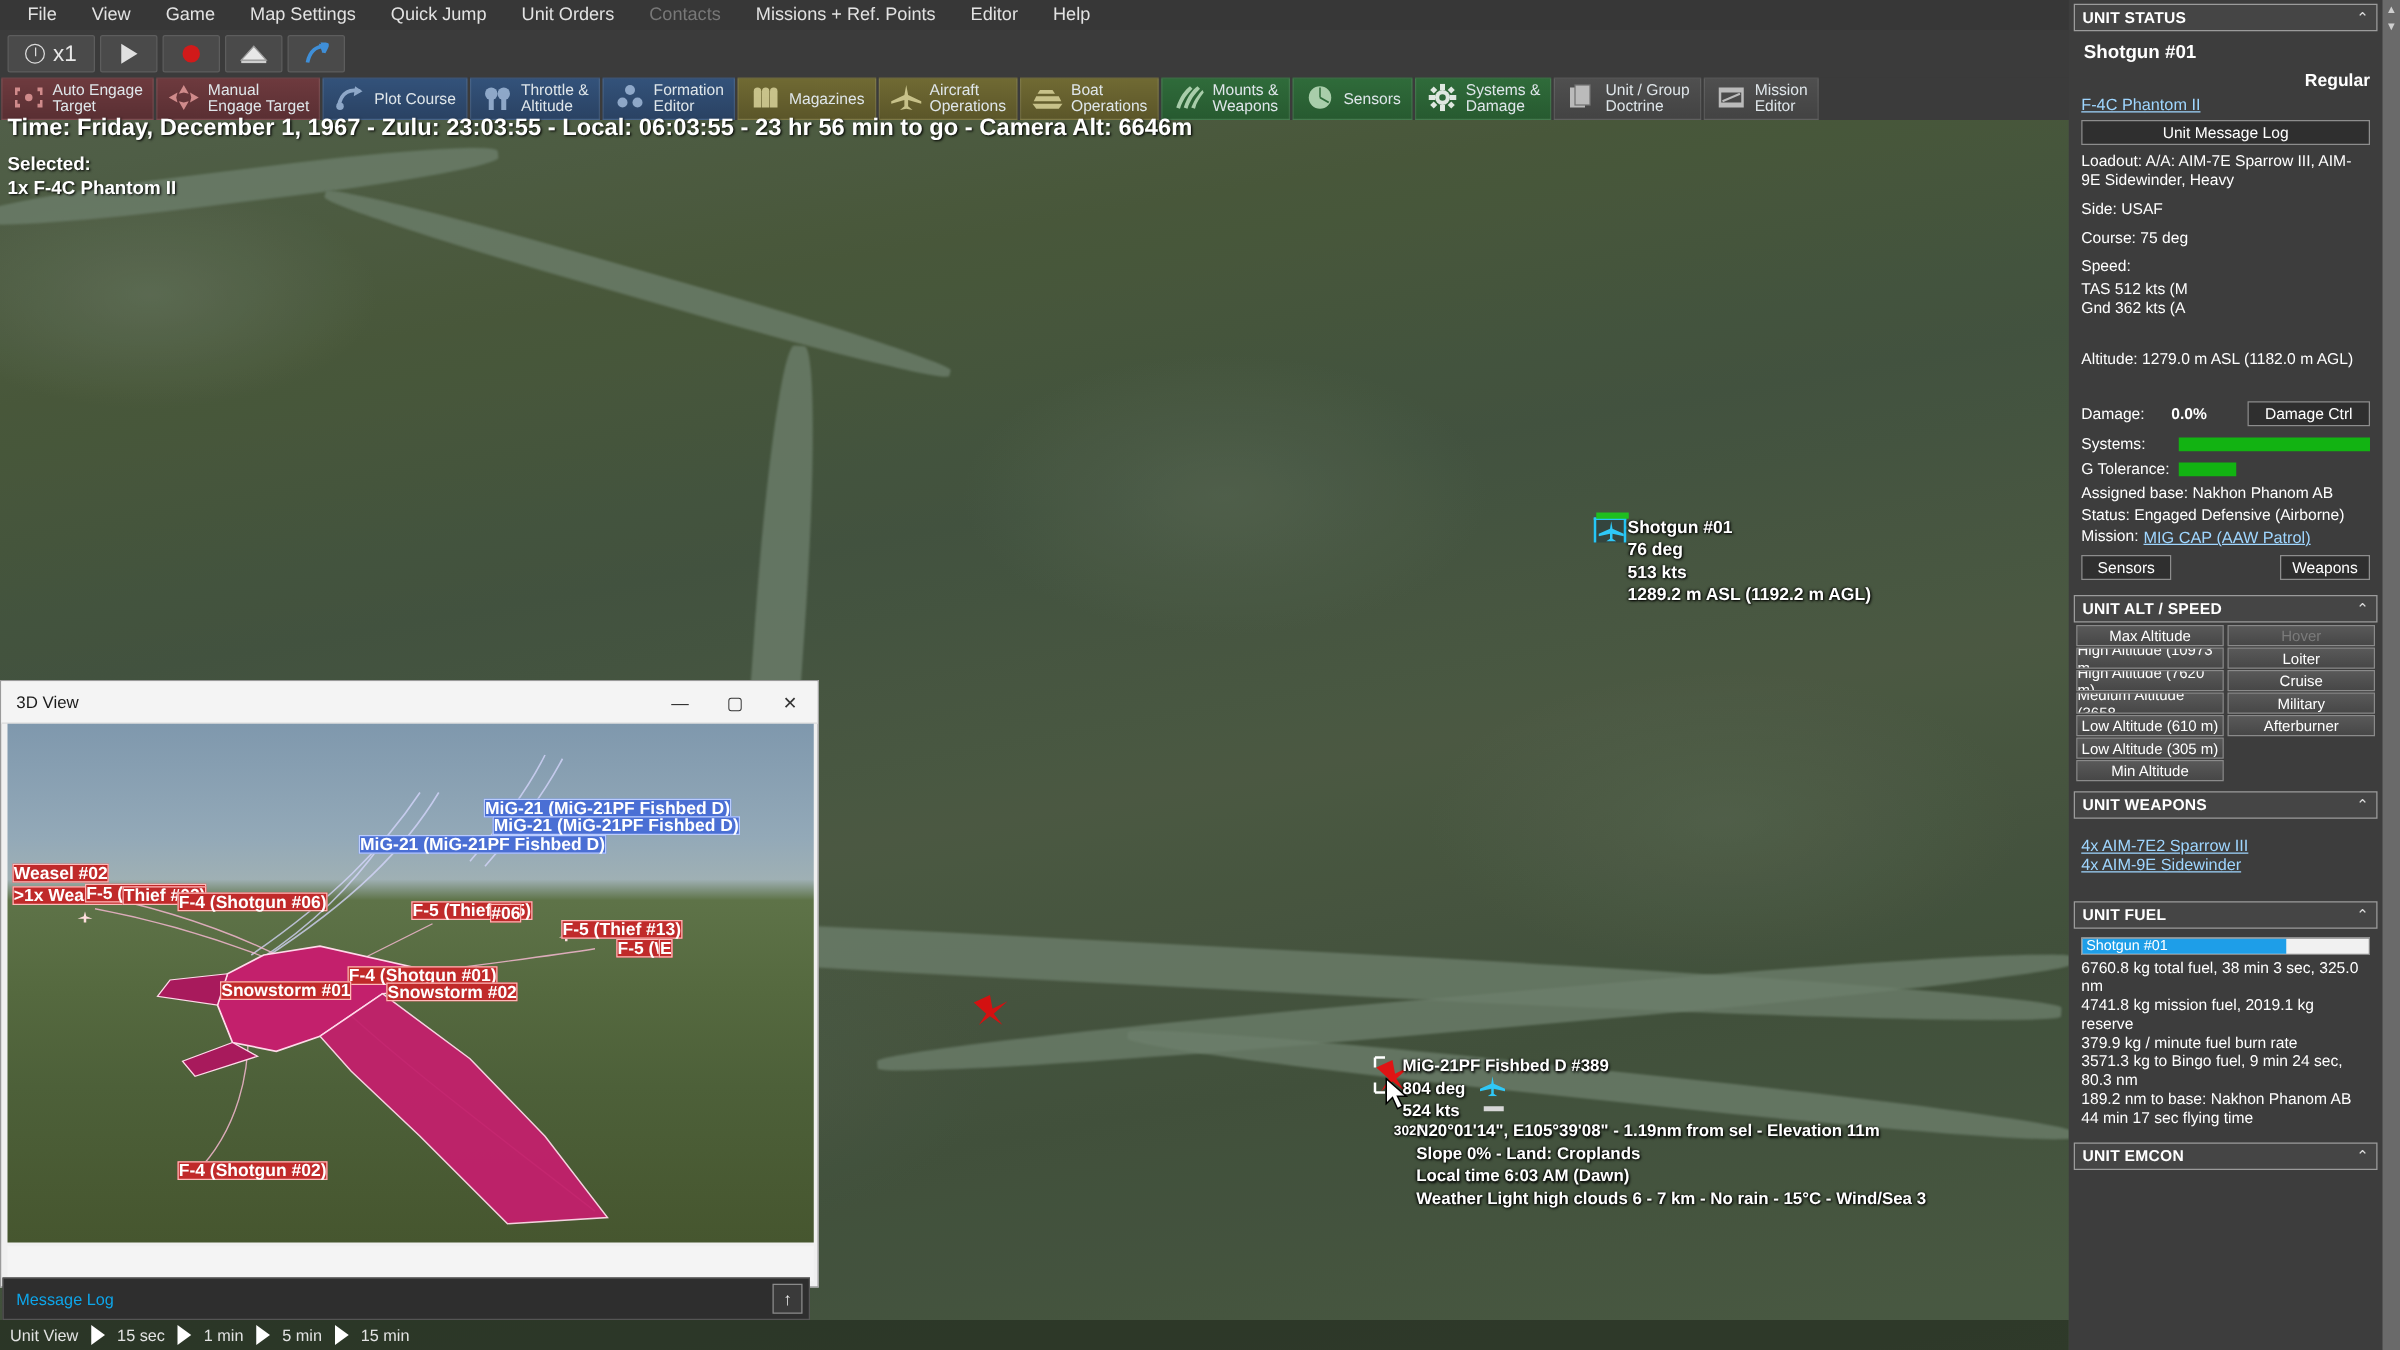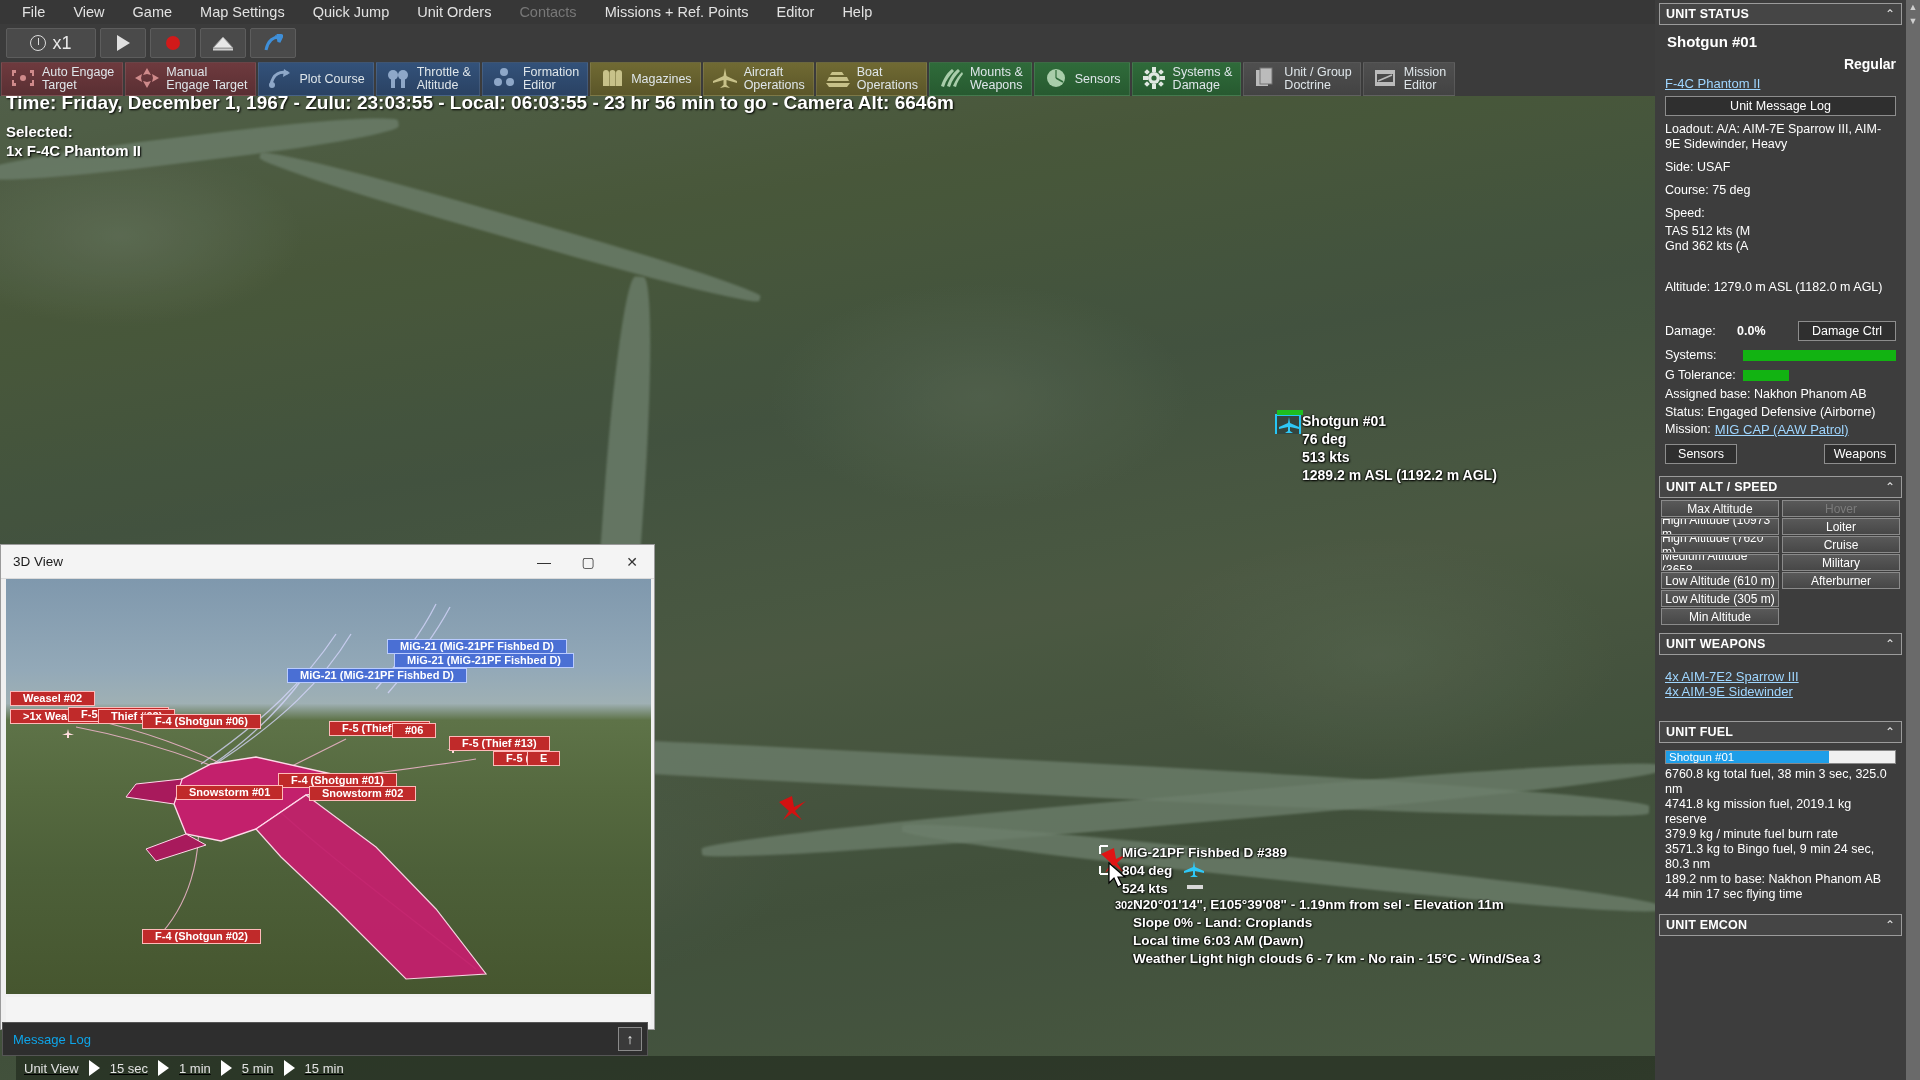--- a/index.html
+++ b/index.html
@@ -10,21 +10,21 @@
   #menubar { position:absolute; left:0; top:0; width:1920px; height:24px;
              background:#373737; display:flex; align-items:center; padding-left:8px; }
   .menu-item { color:#e2e2e2; font-size:14.5px; padding:0 14px; line-height:24px; white-space:nowrap; }
   .menu-item.disabled { color:#787878; }
 
   
   #timebar { position:absolute; left:0; top:24px; width:1920px; height:38px; background:#3b3b3b;
              display:flex; align-items:center; padding-left:6px; gap:4px; }
   .tbtn { height:30px; background:#4a4a4a; border:1px solid #5d5d5d; border-radius:2px;
           display:flex; align-items:center; justify-content:center; gap:6px; color:#e8e8e8; }
-  .tbtn.speed { width:90px; font-size:18px; }
+  .tbtn.speed { width:70px; font-size:18px; }
   .tbtn.sq { width:46px; }
   .clock-ico { width:16px; height:16px; border:1.6px solid #dcdcdc; border-radius:50%; position:relative; }
   .clock-ico:after { content:""; position:absolute; left:6.2px; top:2px; width:1.6px; height:7px; background:#dcdcdc; }
   .play-tri { width:0; height:0; border-left:13px solid #e0e0e0; border-top:8px solid transparent; border-bottom:8px solid transparent; }
   .rec-dot { width:14px; height:14px; border-radius:50%; background:#d11a1a; }
 
   
   #toolbar { position:absolute; left:0; top:62px; width:1920px; height:34px;
              background:#3b3b3b; display:flex; align-items:stretch; gap:2px; padding:0 1px; }
   .tool { display:flex; align-items:center; gap:6px; padding:0 8px; color:#dfe6ea;
@@ -71,38 +71,38 @@
             background:#f0f0f0; border:1px solid #9a9a9a; }
   #v3d-title { height:34px; background:#f4f4f4; display:flex; align-items:center;
                border-bottom:1px solid #dadada; }
   #v3d-title .t { font-size:13.5px; color:#1b1b1b; padding-left:12px; flex:1; }
   .wbtn { width:44px; height:33px; display:flex; align-items:center; justify-content:center;
           color:#333; font-size:14px; }
   #v3d-canvas { position:absolute; left:5px; top:34px; width:645px; height:415px; overflow:hidden;
      background:
        linear-gradient(#7f98ad 0%, #93a9b8 22%, #9fb0b4 30%,
                        #5e7348 34%, #55693f 52%, #4d6039 70%, #46562f 100%); }
-  .v3d-lbl { position:absolute; font-size:11px; font-weight:bold; padding:0 12px; white-space:nowrap;
+  .v3d-lbl { position:absolute; font-size:14px; font-weight:bold; padding:0 0; white-space:nowrap;
              line-height:13px; }
   .v3d-lbl.blue { background:#4a6fd4; color:#fff; border:1px solid #b9cbff; }
   .v3d-lbl.red  { background:#c02a2a; color:#fff; border:1px solid #ffb9b9; }
   #v3d-status { position:absolute; left:5px; top:452px; width:645px; height:28px;
                 background:#f4f4f4; }
 
   
   #msglog { position:absolute; left:2px; top:1022px; width:646px; height:34px;
             background:#2e2e2e; border:1px solid #555; display:flex; align-items:center; }
   #msglog .t { color:#0ea5e9; font-size:13px; padding-left:10px; flex:1; }
   #msglog .up { width:24px; height:24px; margin-right:5px; background:#3a3a3a;
                 border:1px solid #8a8a8a; color:#eee; display:flex; align-items:center;
                 justify-content:center; font-size:14px; }
 
   
-  #bottombar { position:absolute; left:16px; top:1056px; width:1655px; height:24px;
-               display:flex; align-items:center; gap:0px; background:rgba(25,32,22,.55);text-decoration:underline; }
+  #bottombar { position:absolute; left:0; top:1056px; width:1655px; height:24px;
+               display:flex; align-items:center; gap:0px; background:rgba(25,32,22,.55); }
   #bottombar .bl { color:#e3e3e3; font-size:13px; padding:0 8px; }
   .bchev { width:0; height:0; border-left:11px solid #ffffff;
            border-top:8px solid transparent; border-bottom:8px solid transparent; margin:0 2px; }
 
   
   #sidebar { position:absolute; left:1655px; top:0; width:265px; height:1080px;
              background:#3d3d3d; font-size:12.5px; color:#ffffff; }
   #sbscroll { position:absolute; right:0; top:0; width:14px; height:1080px; background:#6a6a6a; }
   #sbscroll .ar { width:14px; height:14px; display:flex; align-items:center; justify-content:center;
                   color:#cfcfcf; font-size:9px; }

